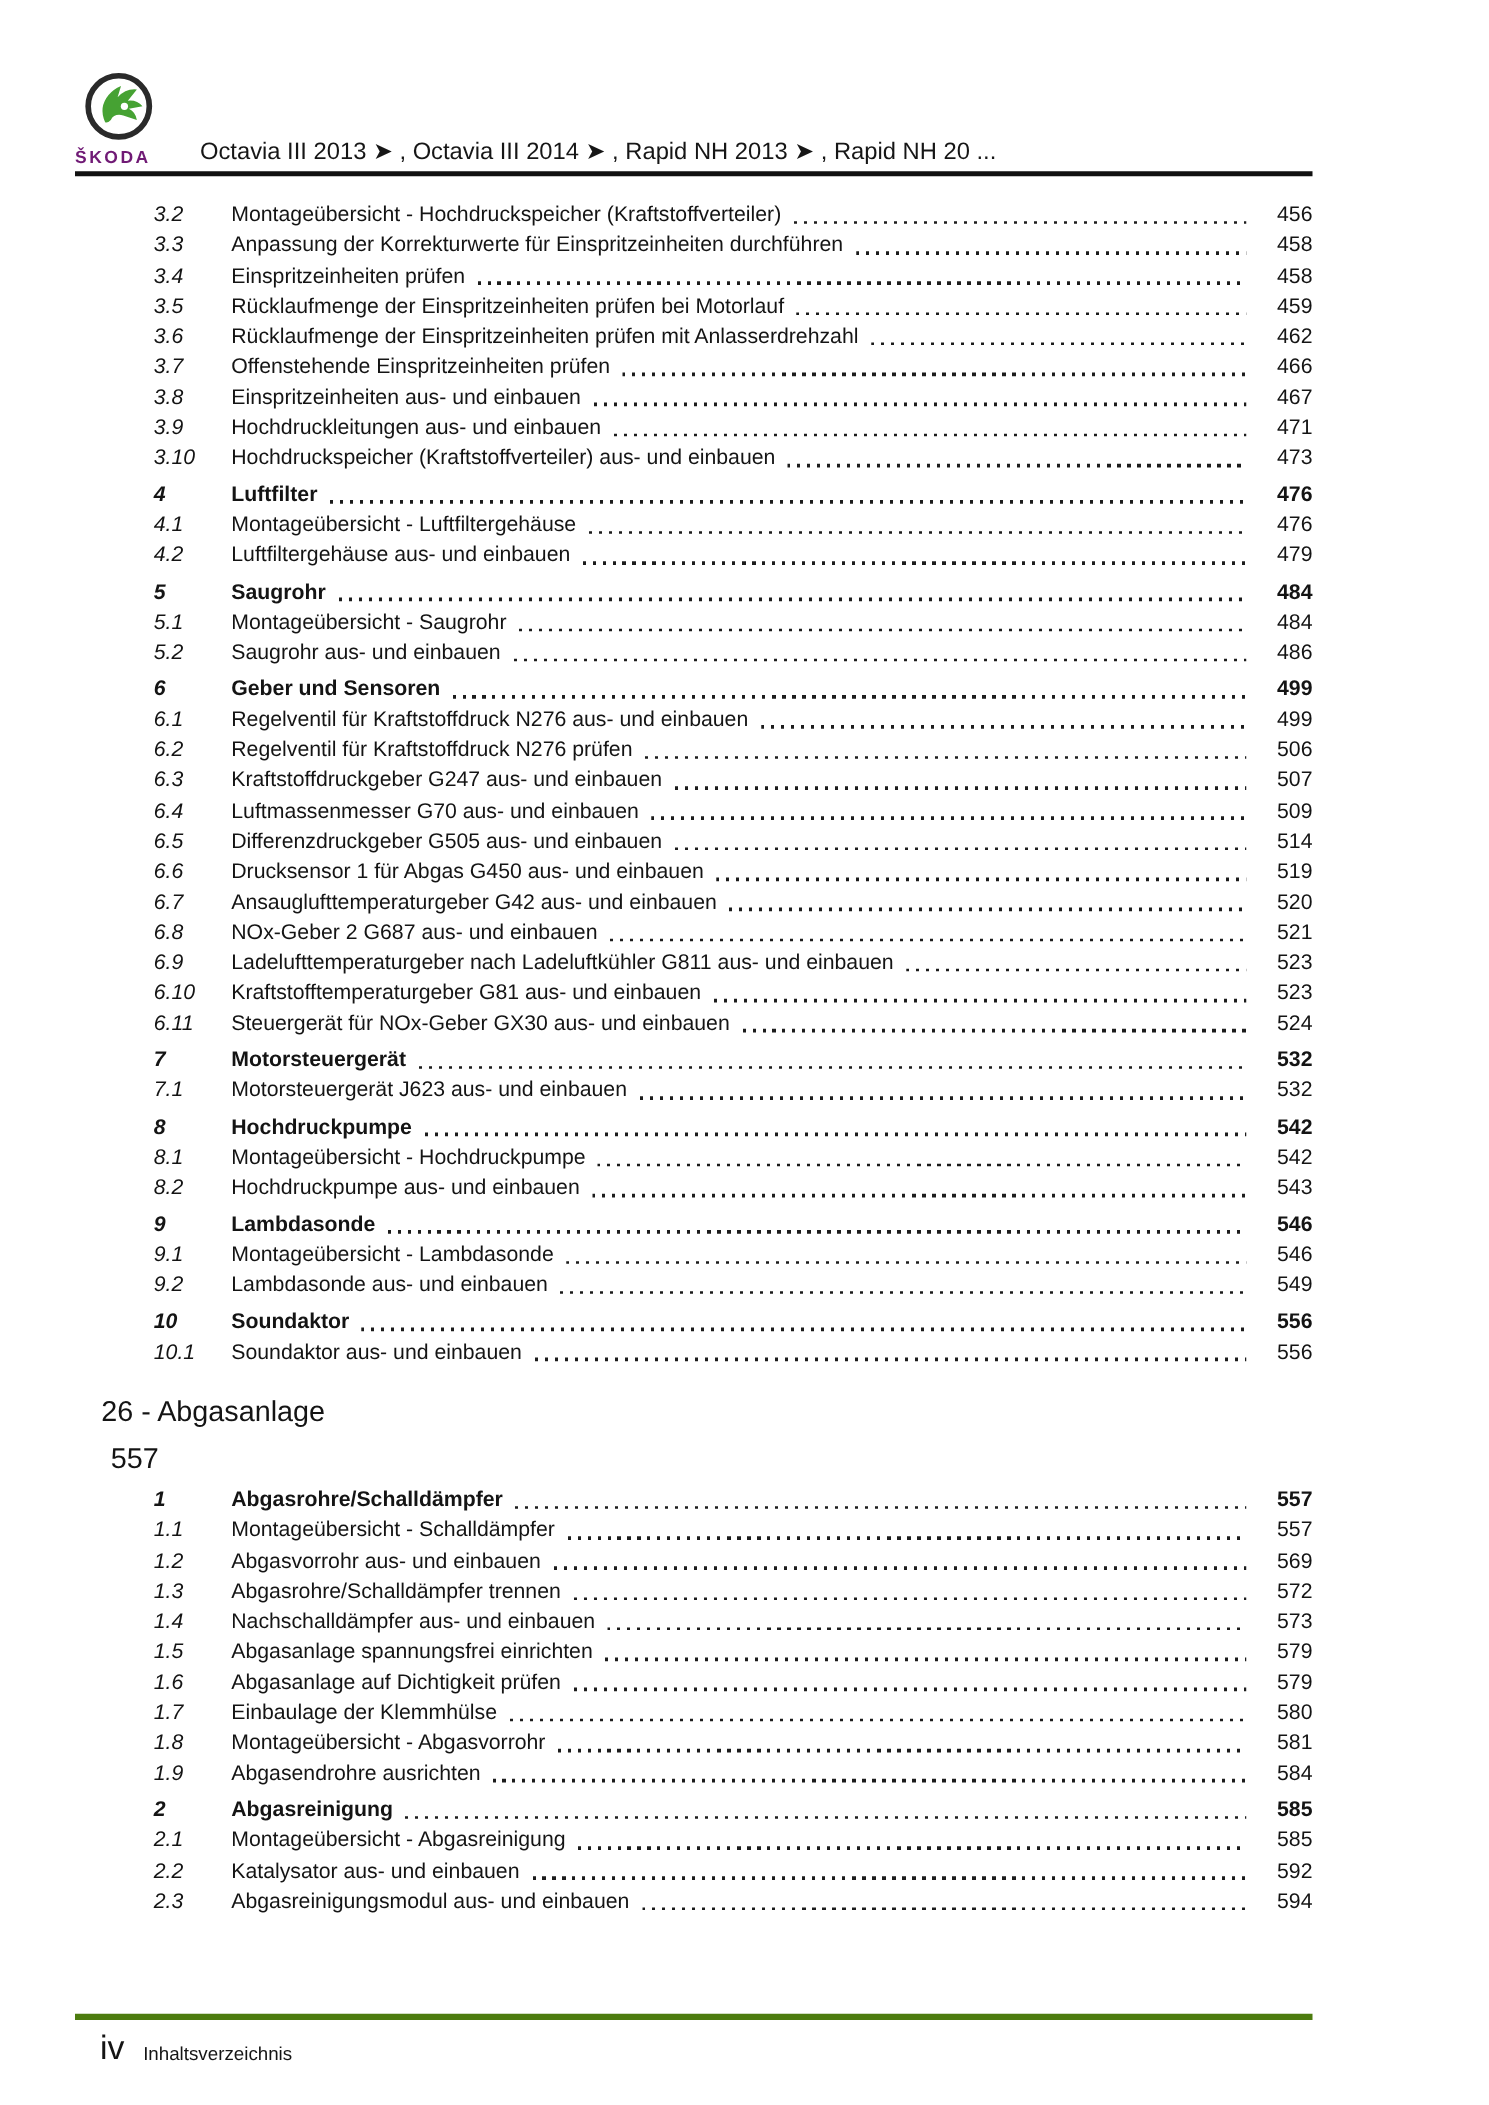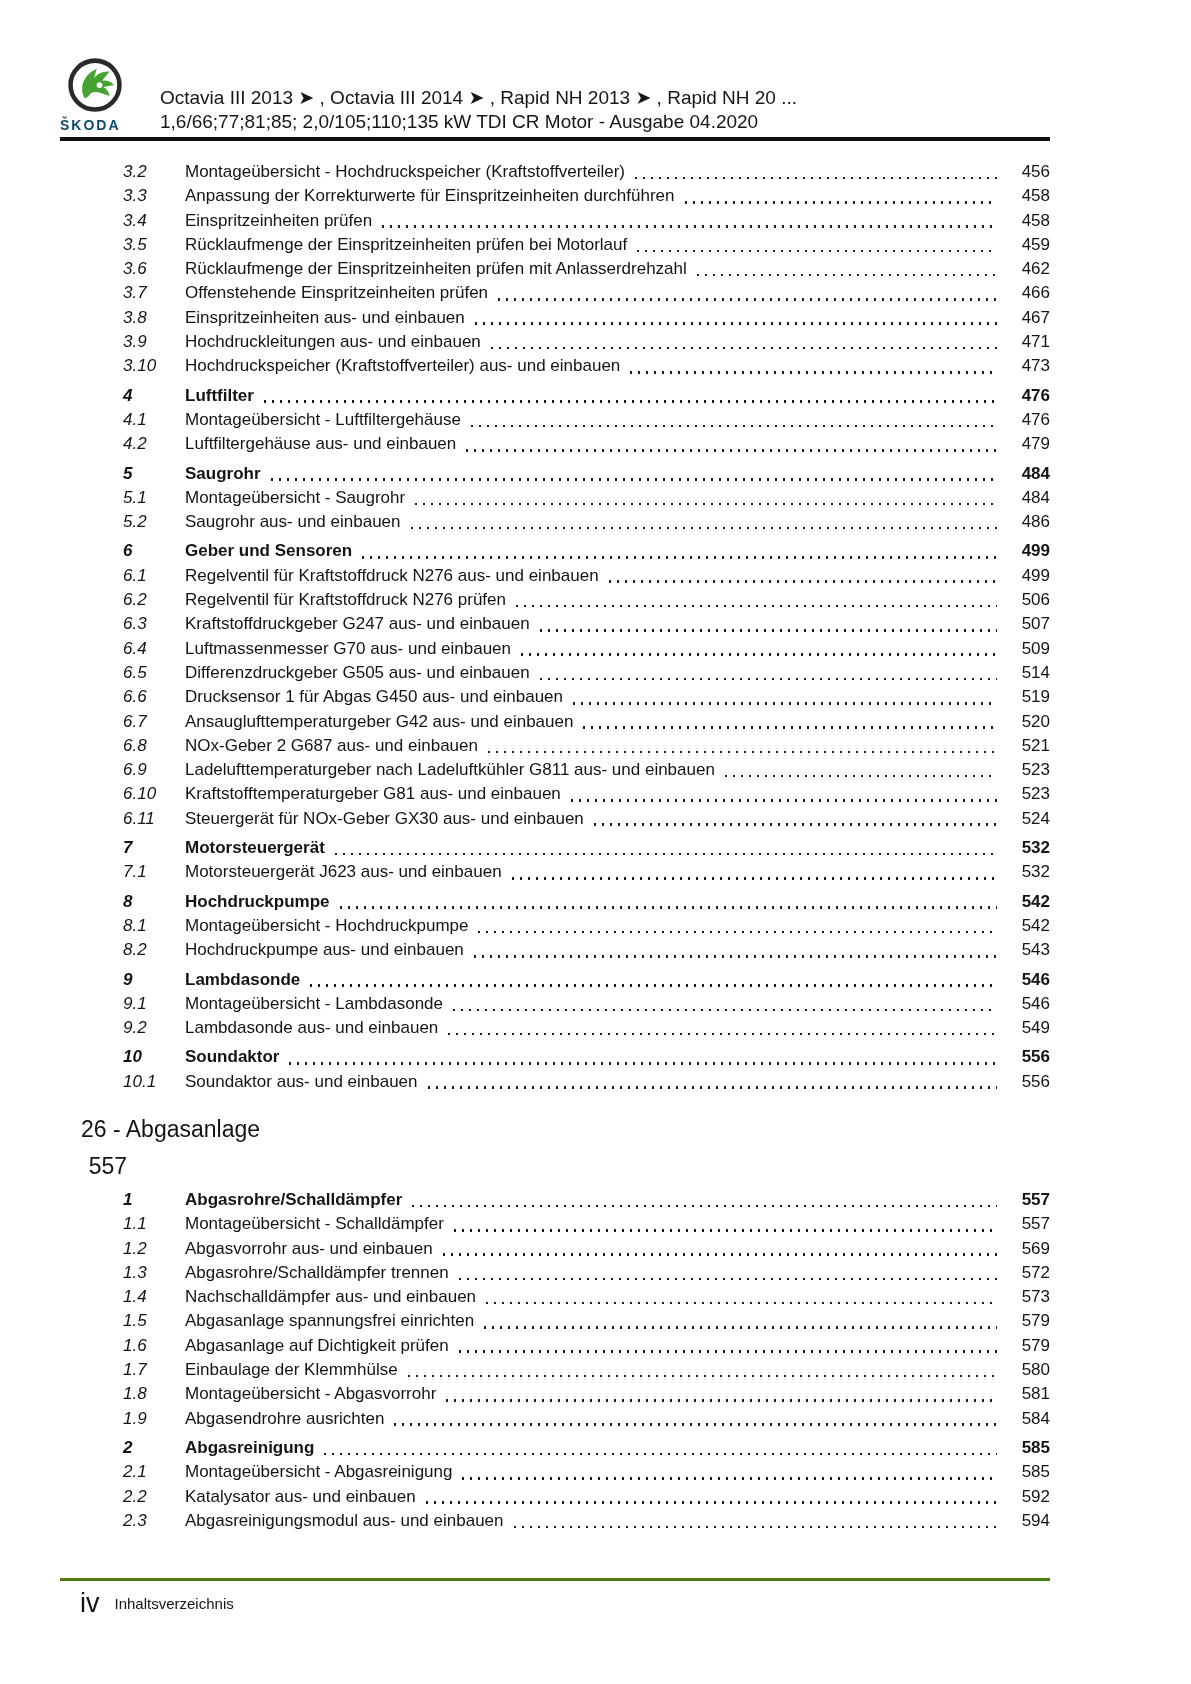--- a/index.html
+++ b/index.html
@@ -37,21 +37,21 @@
   }
   .logo-wrap {
     width: 58px;
     height: 60px;
     margin-left: 6px;
   }
   .brand-name {
     font-size: 14px;
     font-weight: bold;
     letter-spacing: 2px;
-    color: #0c4a6e;
+    color: #701a75;
     margin-top: 1px;
   }
   .titles {
     margin-left: 18px;
     margin-bottom: -1px;
   }
   .title-line1, .title-line2 {
     font-size: 19px;
     line-height: 24px;
     white-space: nowrap;
@@ -105,26 +105,26 @@
   .toc-row .page-num {
     flex: none;
     min-width: 46px;
     text-align: right;
   }
 
   
   .footer {
     position: absolute;
     left: 60px;
-    top: 1578px;
+    top: 1611px;
     width: 990px;
-    border-top: 3px solid #4d7c0f;
+    border-top: 5px solid #4d7c0f;
     padding-top: 9px;
     display: flex;
-    align-items: center;
+    align-items: flex-end;
   }
   .footer .folio {
     font-size: 27px;
     line-height: 27px;
     margin-left: 20px;
   }
   .footer .footer-label {
     font-size: 15px;
     margin-left: 15px;
   }
@@ -152,21 +152,20 @@
                  L36 39
                  Q28 37 25 43
                  Q22 46 20 45 Z"></path>
             <circle cx="37" cy="31" r="3.2" fill="#ffffff"></circle>
           </svg>
         </div>
         <div class="brand-name">ŠKODA</div>
       </div>
       <div class="titles">
         <div class="title-line1">Octavia III 2013 ➤ , Octavia III 2014 ➤ , Rapid NH 2013 ➤ , Rapid NH 20 ...</div>
-        <div class="title-line2">1,6/66;77;81;85; 2,0/105;110;135 kW TDI CR Motor - Ausgabe 04.2020</div>
       </div>
     </div>
 
     <div class="toc">
         <div class="toc-row sub">
           <span class="num">3.2</span>
           <span class="title">Montageübersicht - Hochdruckspeicher (Kraftstoffverteiler)</span>
           <span class="dots"></span>
           <span class="page-num">456</span>
         </div>

